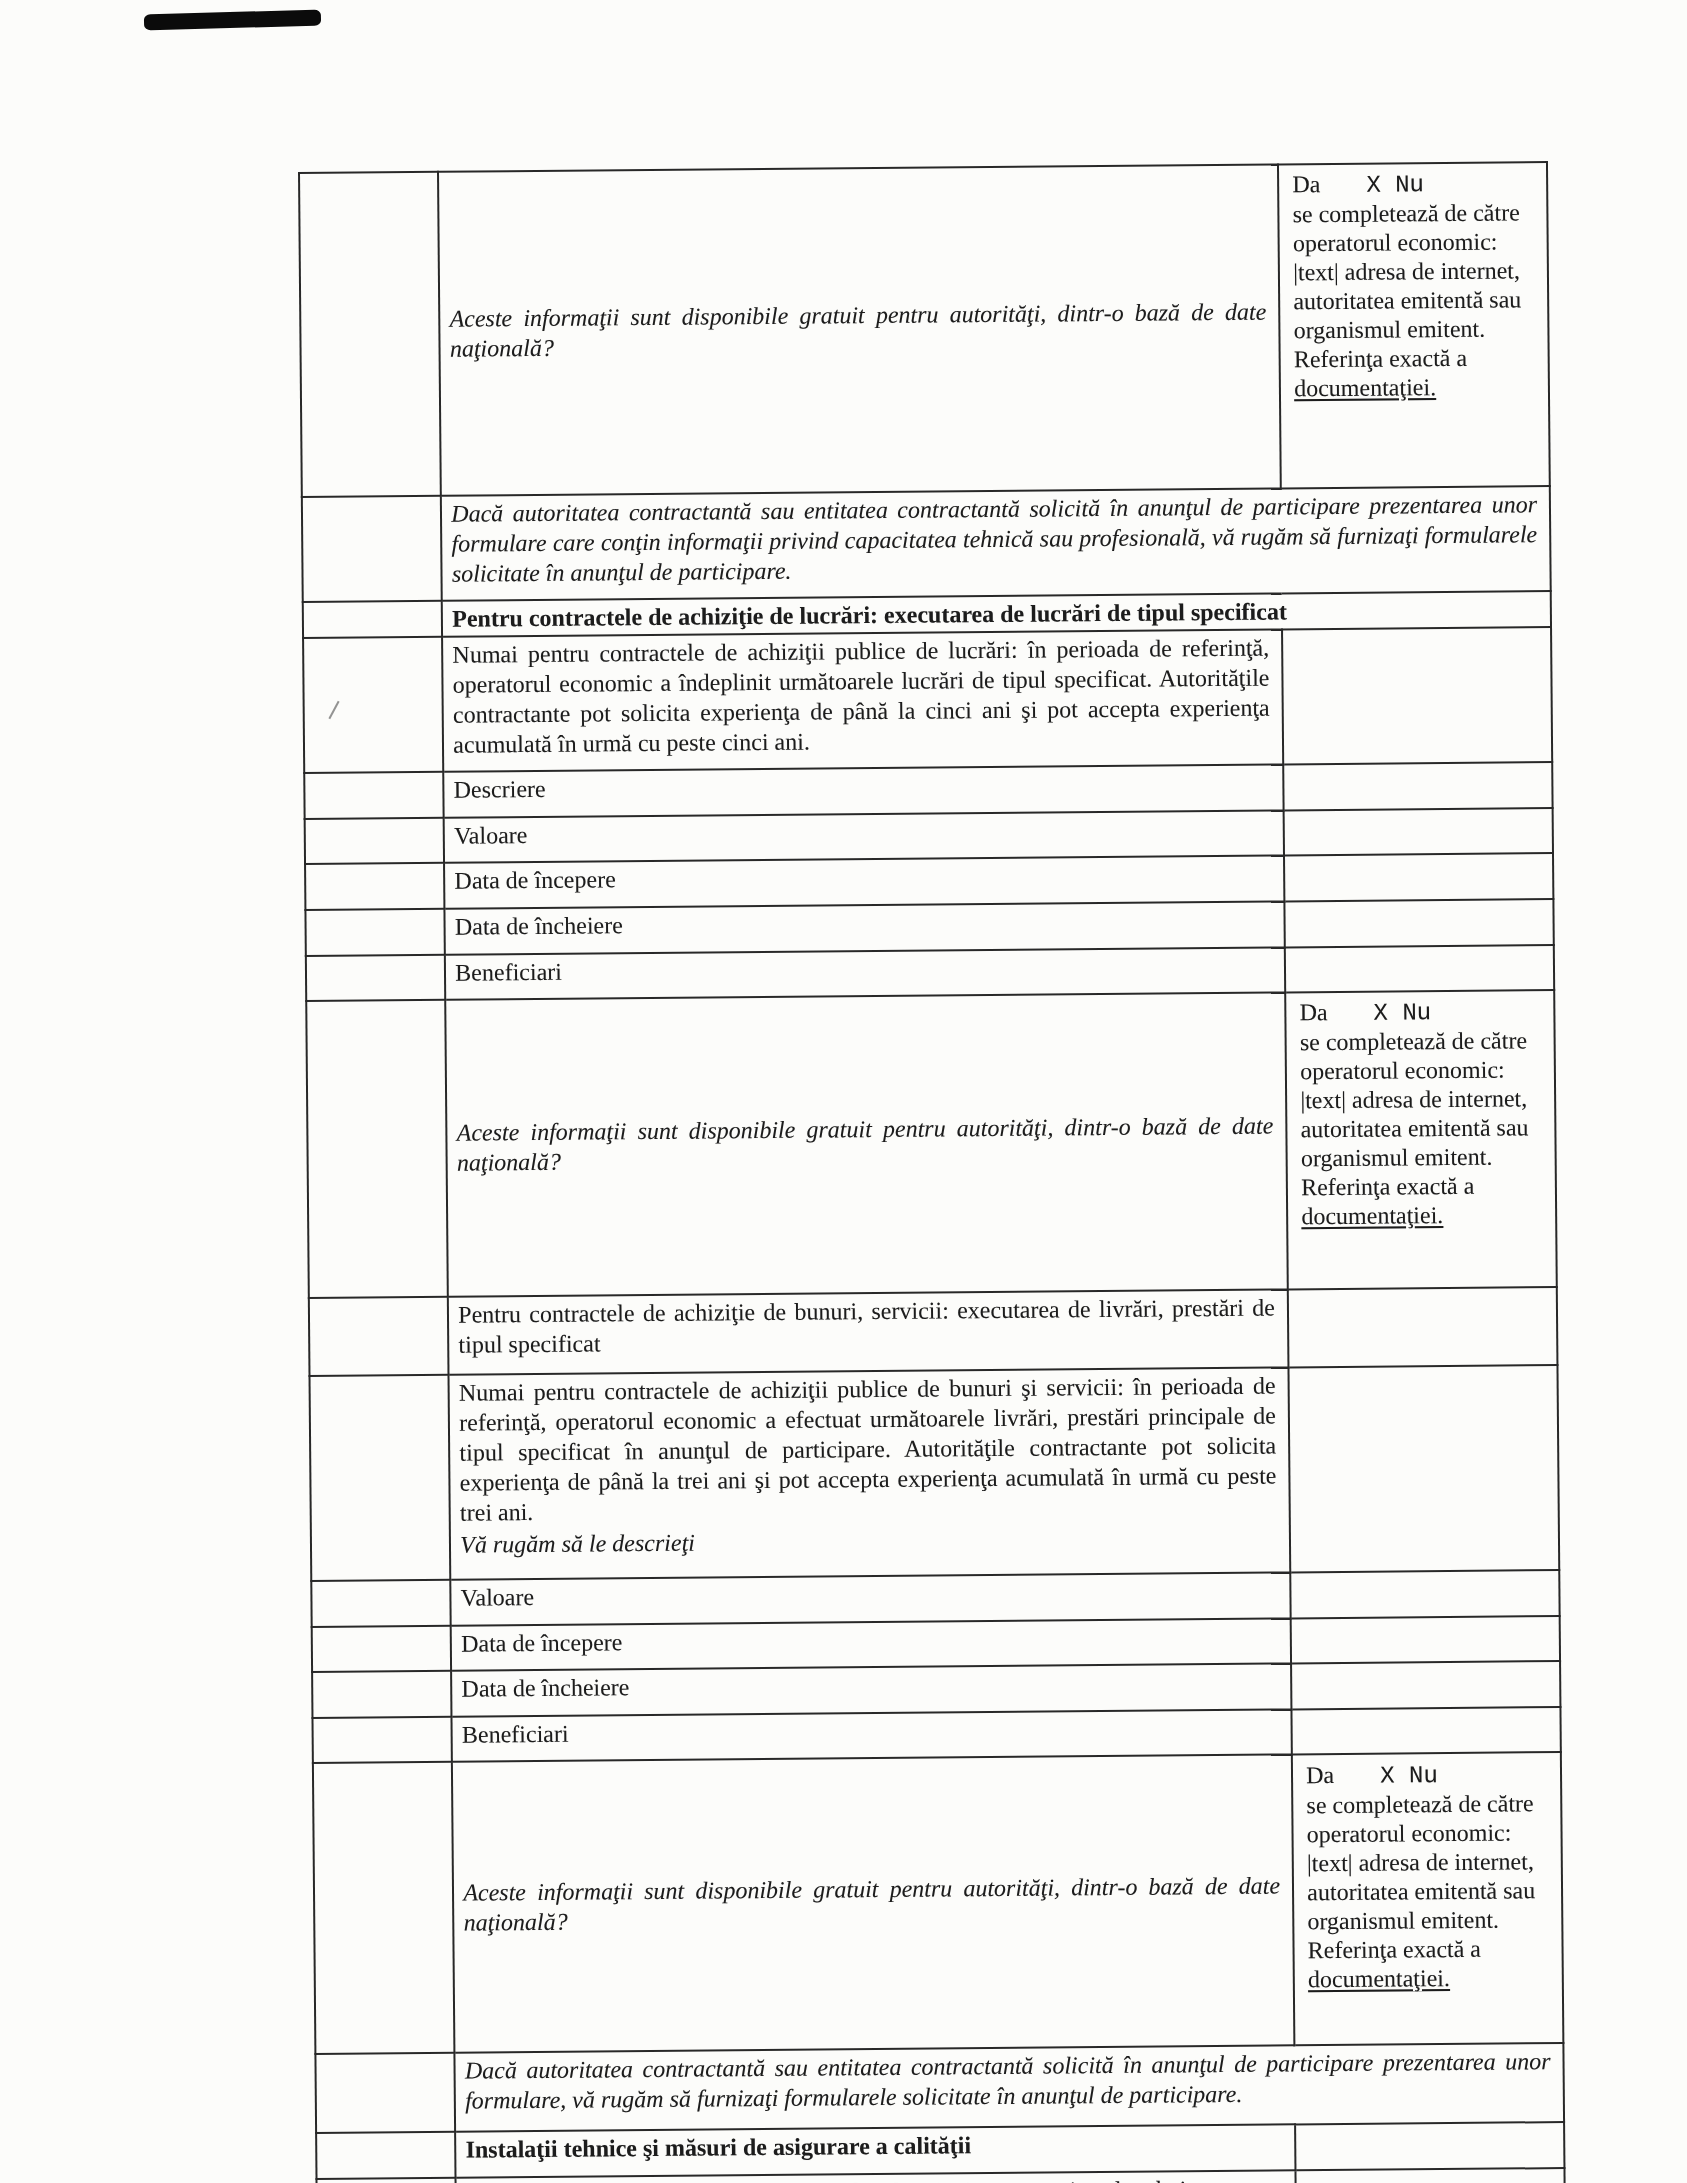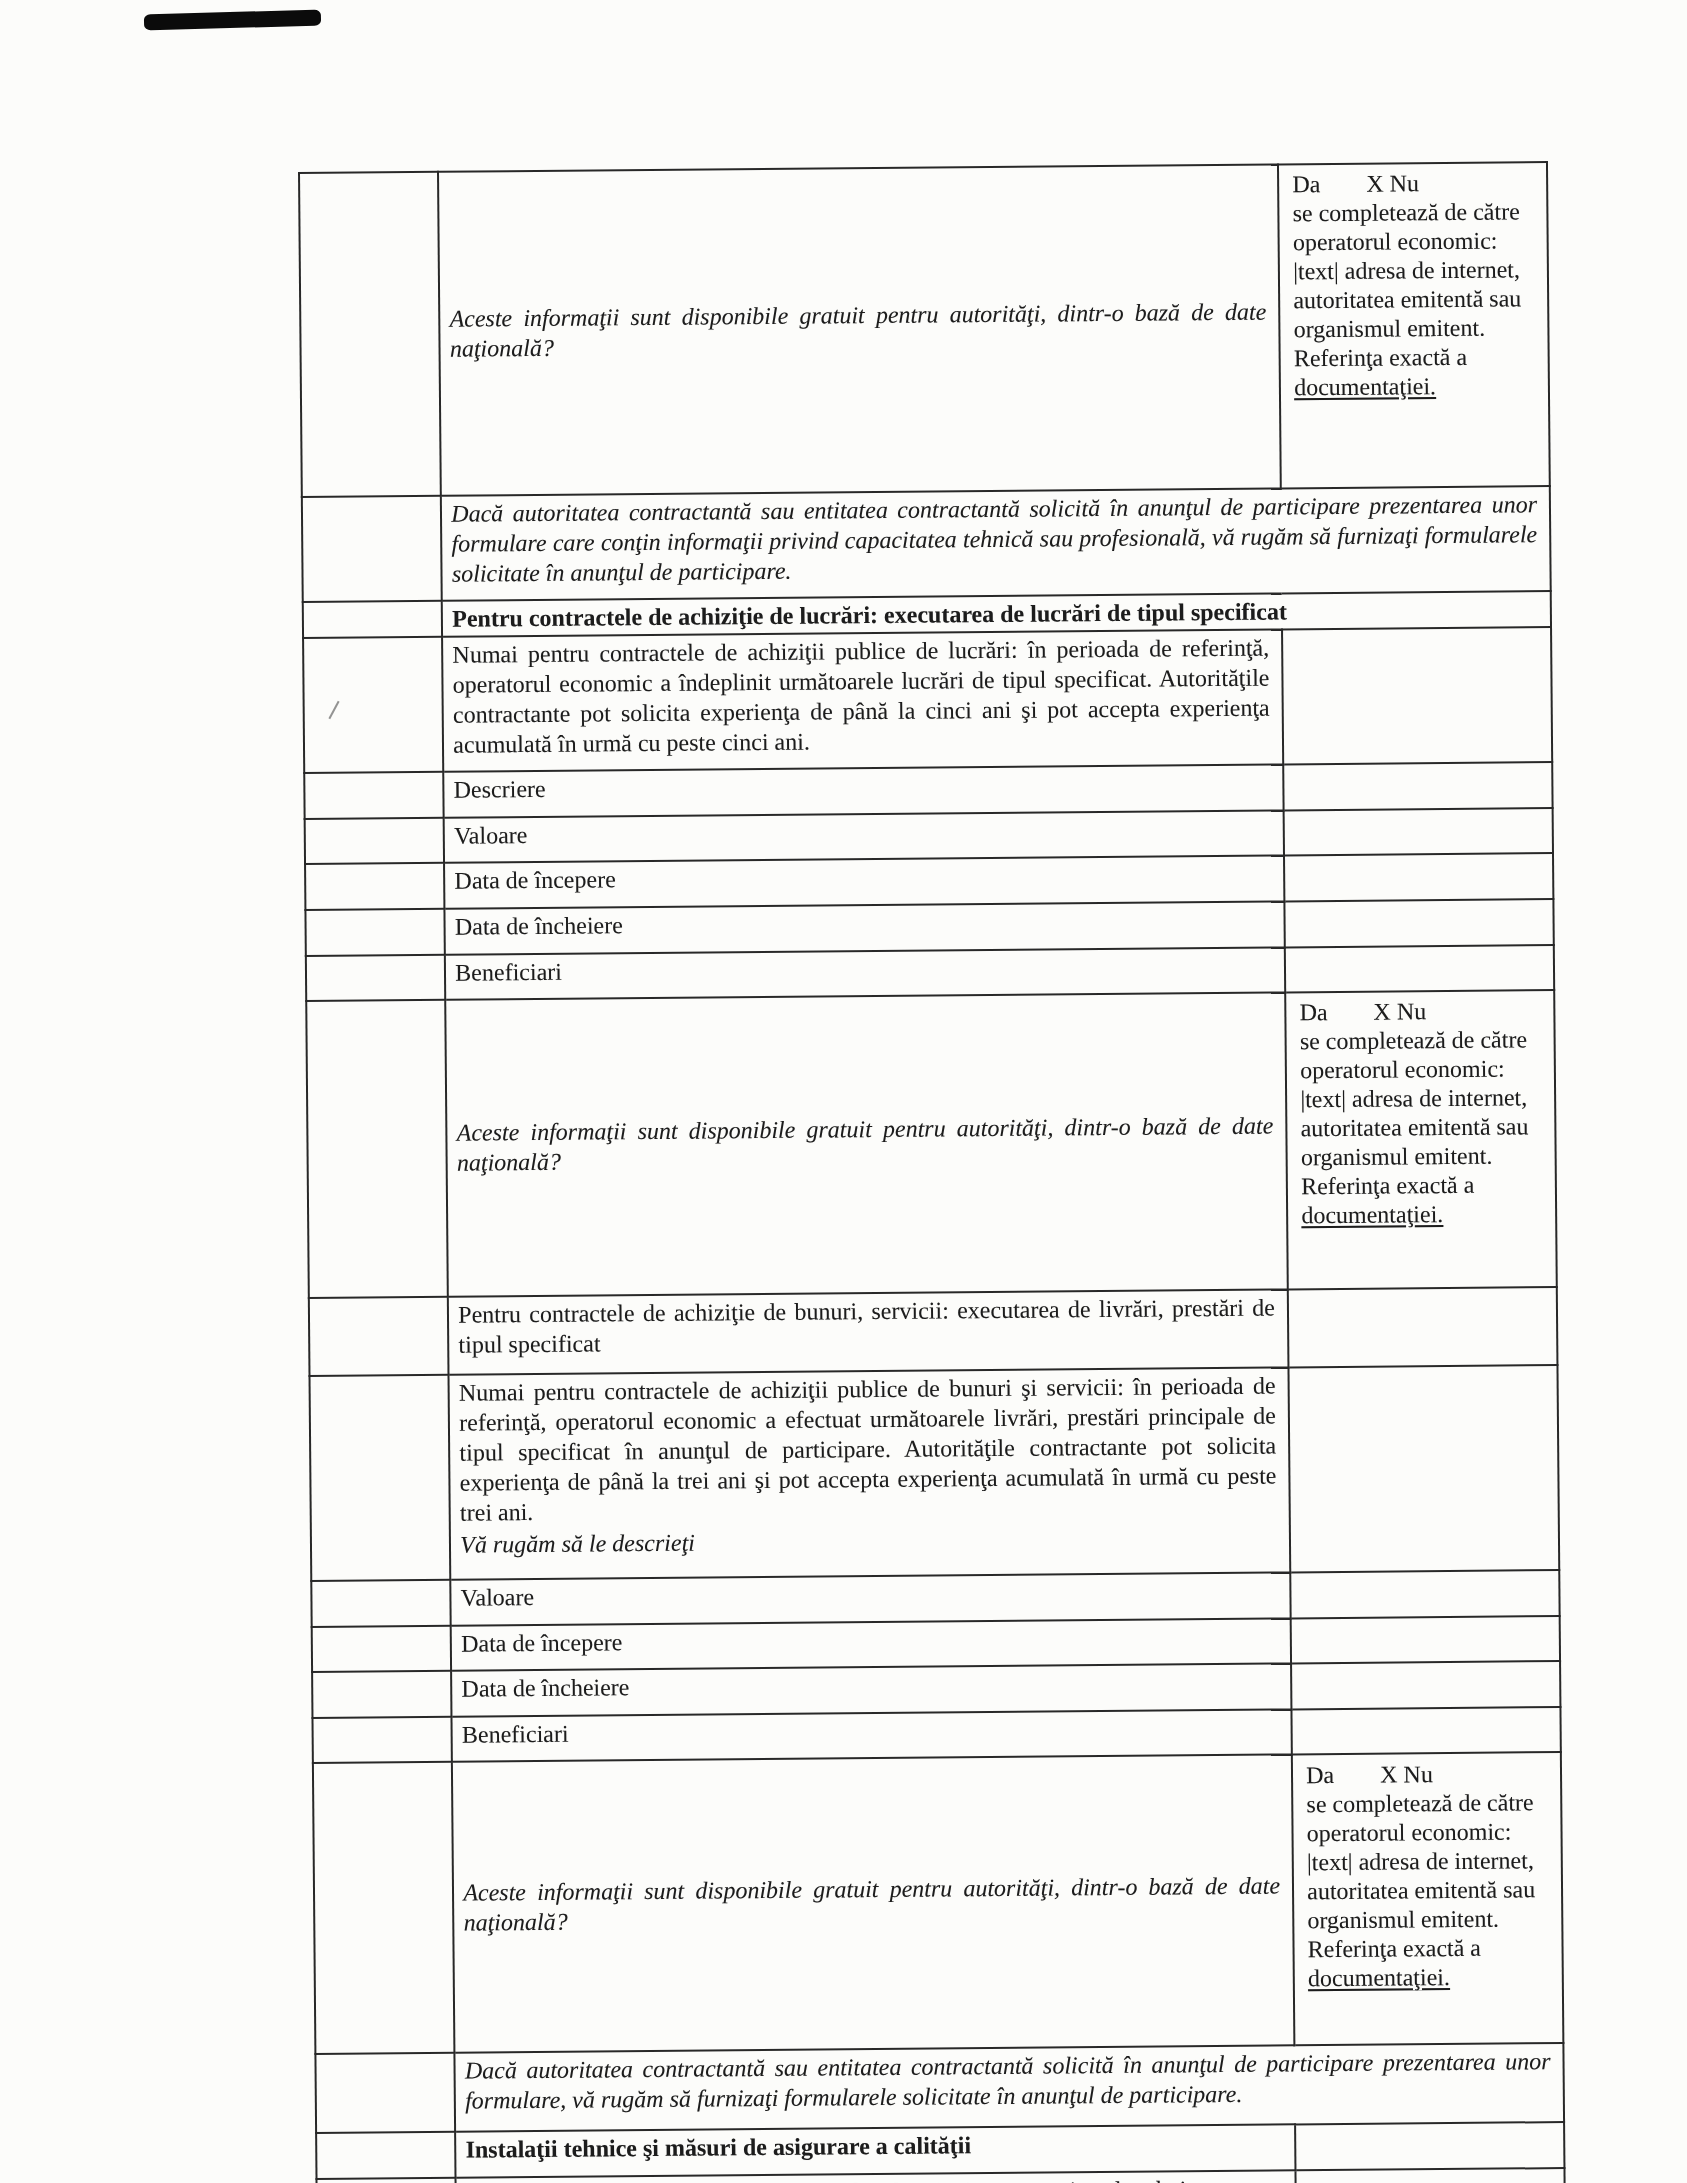--- a/index.html
+++ b/index.html
@@ -36,21 +36,21 @@
     padding:1.3px 6.6px;
   }
   td.idx{padding:0;}
   td.mid{padding:2px 12px 2px 9.3px;}
   td.right{padding:5.3px 8px 5.3px 13.2px;line-height:29px;}
   .just{text-align:justify;text-justify:inter-word;}
   .it{font-style:italic;}
   .b{font-weight:bold;}
   .vm{vertical-align:middle;}
   .danu{white-space:nowrap;}
-  .nu{margin-left:46px;}
+  .nu{margin-left:46px;font-family:Liberation Mono, monospace;}
   .u{text-decoration:underline;text-decoration-thickness:1.7px;text-underline-offset:2.6px;}
   .prompt{margin-top:1.3px;}
   tr.h470>td{height:311px} tr.h150>td{height:99px} tr.h46>td{height:30px}
   tr.h186>td{height:123px} tr.h50>td{height:33px}  tr.h430>td{height:284px}
   tr.h100>td{height:66px} tr.h290>td{height:192px} tr.h420>td{height:278px}
   tr.h110>td{height:73px} tr.h260>td{height:172px}
 </style>
 </head>
 <body>
 

